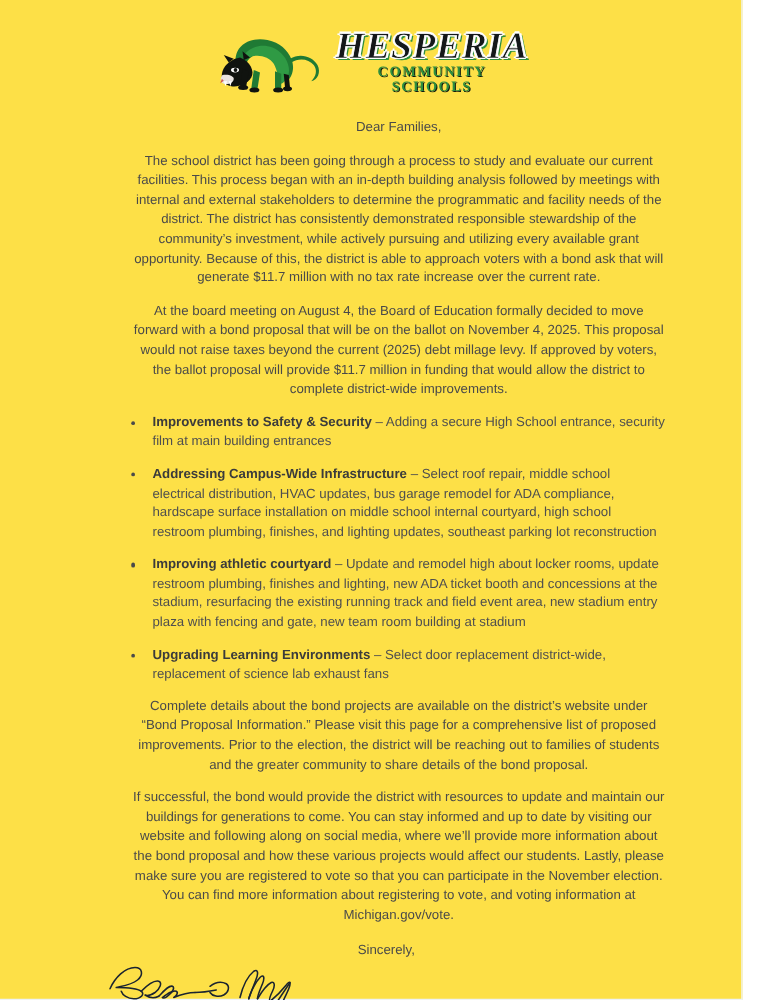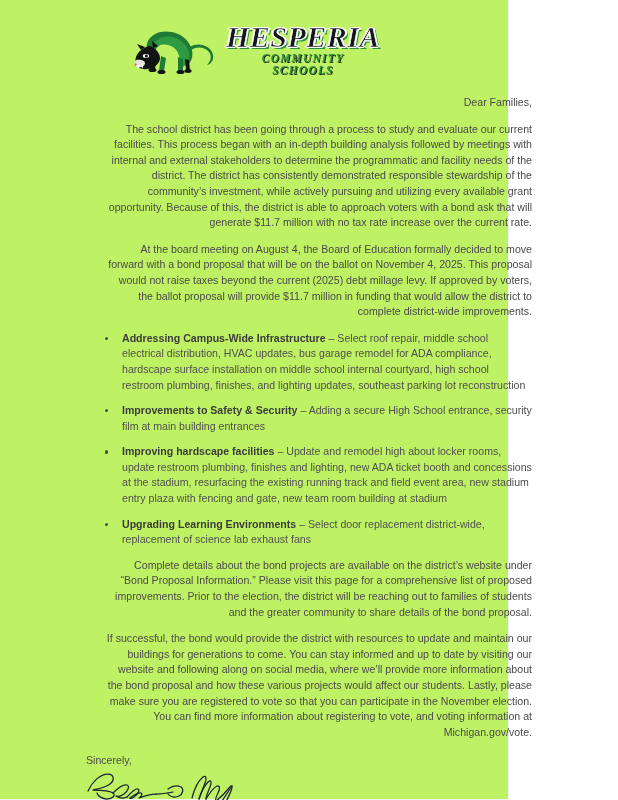--- a/index.html
+++ b/index.html
@@ -9,23 +9,23 @@
   }
   body {
     width: 618px;
     height: 800px;
     font-family: "Liberation Sans", sans-serif;
     overflow: hidden;
   }
 
   #page {
     position: relative;
-    width: 509px;
+    width: 594px;
     height: 800px;
-    background: #bef264;
+    background: #fde047;
     box-sizing: border-box;
     border-right: 1px solid #eef3f6;
     border-bottom: 1px solid #eef3f6;
   }
 
   
   .letterhead {
     width: 100%;
     height: 84px;
     display: flex;
@@ -61,41 +61,40 @@
     text-shadow:
       1.6px 0 0 #ffffff, -1.6px 0 0 #ffffff,
       0 1.4px 0 #ffffff, 0 -1.4px 0 #ffffff,
       2.4px 1.6px 0 #2f8f3e;
     margin-bottom: 1px;
   }
   .wordmark-sub1,
   .wordmark-sub2 {
     font-family: "Liberation Serif", serif;
     font-weight: bold;
-    font-style: italic;
     color: #2f8f3e;
     text-shadow: 0.8px 0.8px 0 #0f1a10;
     line-height: 1.02;
   }
   .wordmark-sub1 { font-size: 11.5px; letter-spacing: 1.2px; }
   .wordmark-sub2 { font-size: 11.5px; letter-spacing: 1.2px; }
 
   
   .letter {
     position: absolute;
     left: 86px;
     top: 95px;
     width: 446px;
     color: #4a4a4a;
     font-size: 10.6px;
     line-height: 15.6px;
   }
   .letter p {
     margin: 0 0 11px 0;
-    text-align: right;
+    text-align: center;
     padding-left: 20px;
   }
   .salutation { margin-bottom: 12px; }
 
   ul.focus-list {
     list-style: none;
     margin: 1px 0 10px 0;
     padding: 0;
   }
   ul.focus-list > li {
@@ -121,20 +120,21 @@
 
   .indented-para {
     padding-left: 0;
     margin-bottom: 11px;
   }
 
   
   .closing {
     margin-top: 13px;
     line-height: 14.6px;
+    text-align: center;
   }
   .closing .line { display: block; }
 
   .signature-block {
     position: relative;
     height: 46px;
     margin-top: 2px;
   }
   .signature-svg {
     position: absolute;
@@ -196,29 +196,29 @@
     <p class="salutation">Dear Families,</p>
 
     <p>The school district has been going through a process to study and evaluate our current facilities. This process began with an in-depth building analysis followed by meetings with internal and external stakeholders to determine the programmatic and facility needs of the district. The district has consistently demonstrated responsible stewardship of the community’s investment, while actively pursuing and utilizing every available grant opportunity. Because of this, the district is able to approach voters with a bond ask that will generate $11.7 million with no tax rate increase over the current rate.</p>
 
     <p>At the board meeting on August 4, the Board of Education formally decided to move forward with a bond proposal that will be on the ballot on November 4, 2025. This proposal would not raise taxes beyond the current (2025) debt millage levy. If approved by voters, the ballot proposal will provide $11.7 million in funding that would allow the district to complete district-wide improvements.</p>
 
 
     <ul class="focus-list">
       <li>
         <span class="bullet-dot"></span>
+        <span class="bullet-title">Improvements to Safety &amp; Security</span><span class="bullet-body"> – Adding a secure High School entrance, security film at main building entrances</span>
+      </li>
+      <li>
+        <span class="bullet-dot"></span>
         <span class="bullet-title">Addressing Campus-Wide Infrastructure</span><span class="bullet-body"> – Select roof repair, middle school electrical distribution, HVAC updates, bus garage remodel for ADA compliance, hardscape surface installation on middle school internal courtyard, high school restroom plumbing, finishes, and lighting updates, southeast parking lot reconstruction</span>
       </li>
       <li>
         <span class="bullet-dot"></span>
-        <span class="bullet-title">Improvements to Safety &amp; Security</span><span class="bullet-body"> – Adding a secure High School entrance, security film at main building entrances</span>
-      </li>
-      <li>
-        <span class="bullet-dot"></span>
-        <span class="bullet-title">Improving hardscape facilities</span><span class="bullet-body"> – Update and remodel high about locker rooms, update restroom plumbing, finishes and lighting, new ADA ticket booth and concessions at the stadium, resurfacing the existing running track and field event area, new stadium entry plaza with fencing and gate, new team room building at stadium</span>
+        <span class="bullet-title">Improving athletic courtyard</span><span class="bullet-body"> – Update and remodel high about locker rooms, update restroom plumbing, finishes and lighting, new ADA ticket booth and concessions at the stadium, resurfacing the existing running track and field event area, new stadium entry plaza with fencing and gate, new team room building at stadium</span>
       </li>
       <li>
         <span class="bullet-dot"></span>
         <span class="bullet-title">Upgrading Learning Environments</span><span class="bullet-body"> – Select door replacement district-wide, replacement of science lab exhaust fans</span>
       </li>
     </ul>
 
     <p class="indented-para">Complete details about the bond projects are available on the district’s website under “Bond Proposal Information.” Please visit this page for a comprehensive list of proposed improvements. Prior to the election, the district will be reaching out to families of students and the greater community to share details of the bond proposal.</p>
 
     <p>If successful, the bond would provide the district with resources to update and maintain our buildings for generations to come. You can stay informed and up to date by visiting our website and following along on social media, where we’ll provide more information about the bond proposal and how these various projects would affect our students. Lastly, please make sure you are registered to vote so that you can participate in the November election. You can find more information about registering to vote, and voting information at Michigan.gov/vote.</p>

